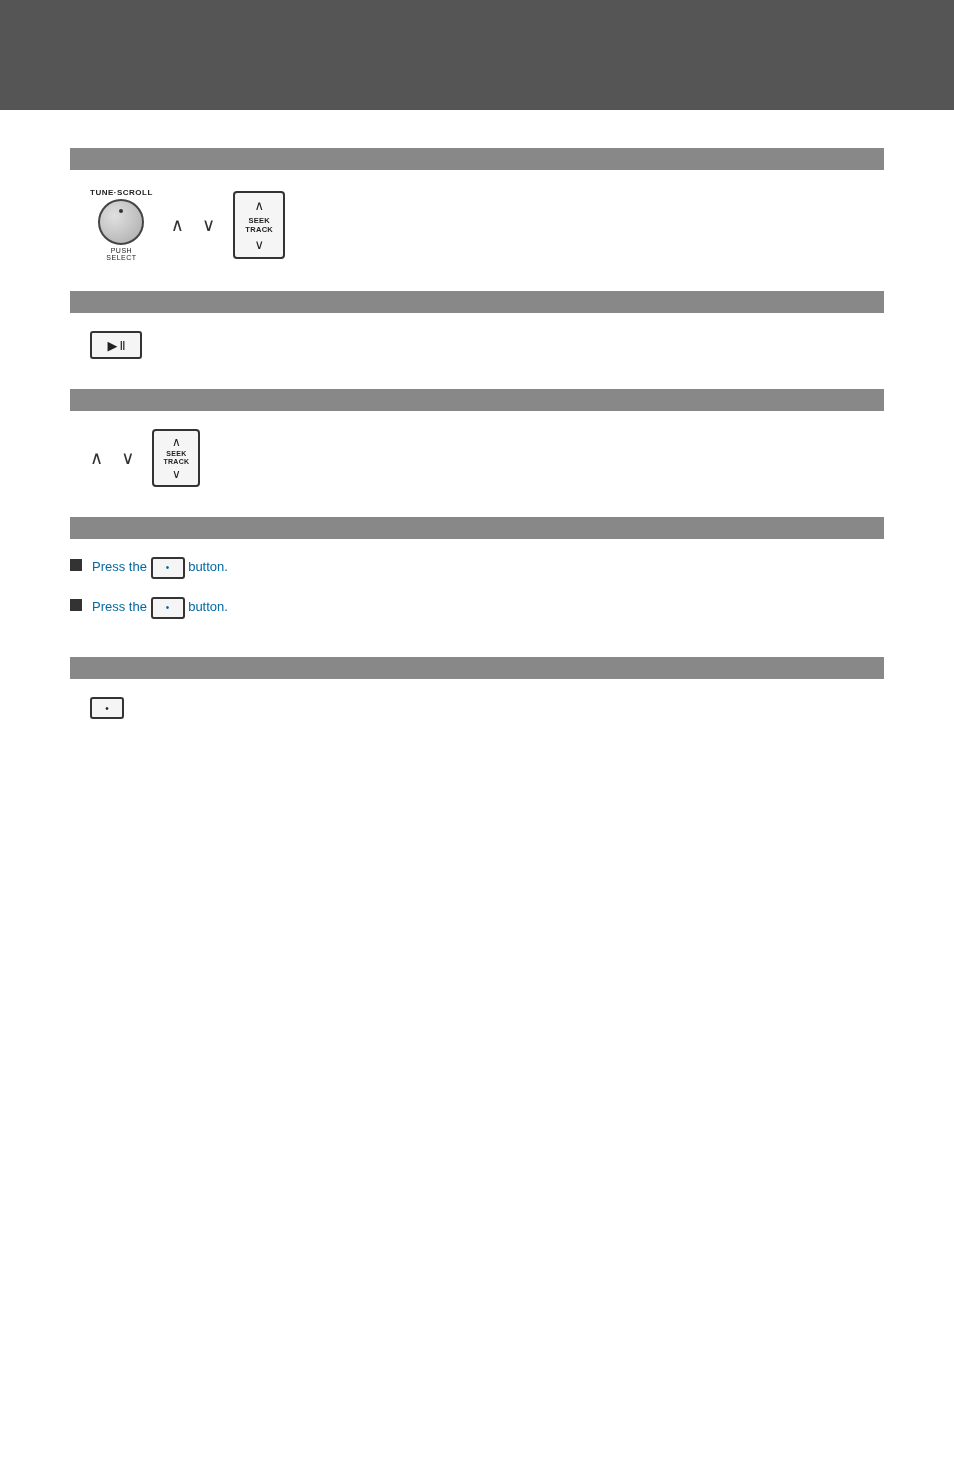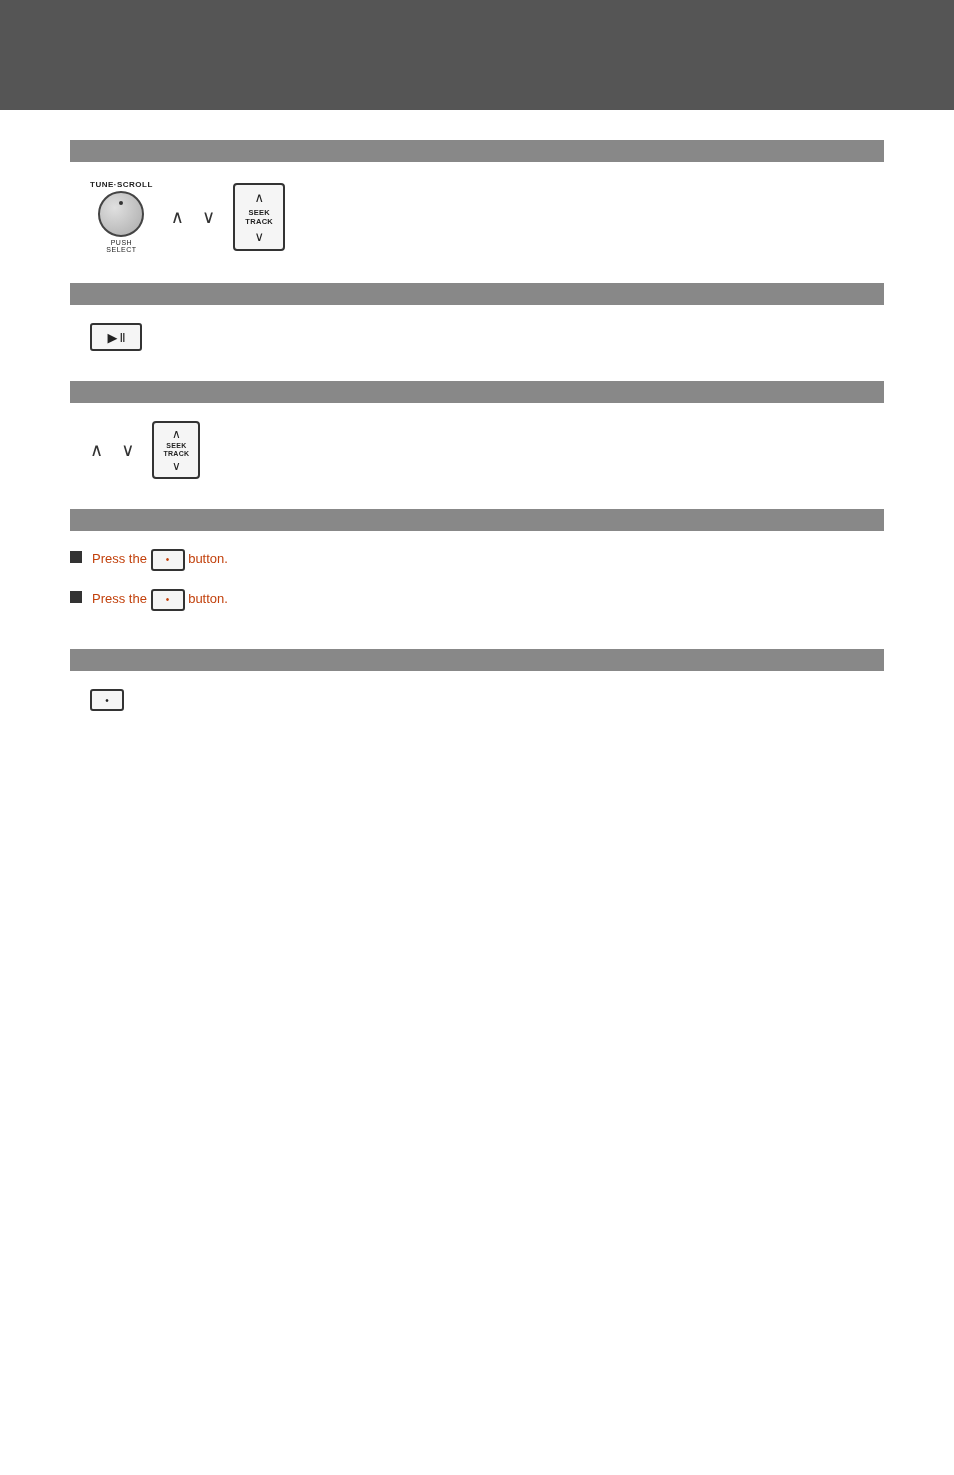--- a/index.html
+++ b/index.html
@@ -22,21 +22,21 @@
       padding: 0 30px;
     }
     .header-bar-title {
       color: #cccccc;
       font-size: 18px;
       font-weight: bold;
       letter-spacing: 1px;
     }
 
     .page-content {
-      padding: 20px 70px;
+      padding: 28px 70px;
     }
 
     
     .section-header {
       background: #888888;
       height: 22px;
       width: 100%;
       margin-bottom: 18px;
       margin-top: 10px;
     }
@@ -191,21 +191,21 @@
       background: #333;
       display: inline-block;
       flex-shrink: 0;
       margin-top: 2px;
     }
 
     
     .section-text {
       font-size: 13px;
       line-height: 1.6;
-      color: #c2410c;
+      color: #0369a1;
       margin-bottom: 8px;
     }
     .bullet-row {
       display: flex;
       align-items: flex-start;
       gap: 10px;
       margin-bottom: 10px;
     }
     .bullet-content {
       flex: 1;

